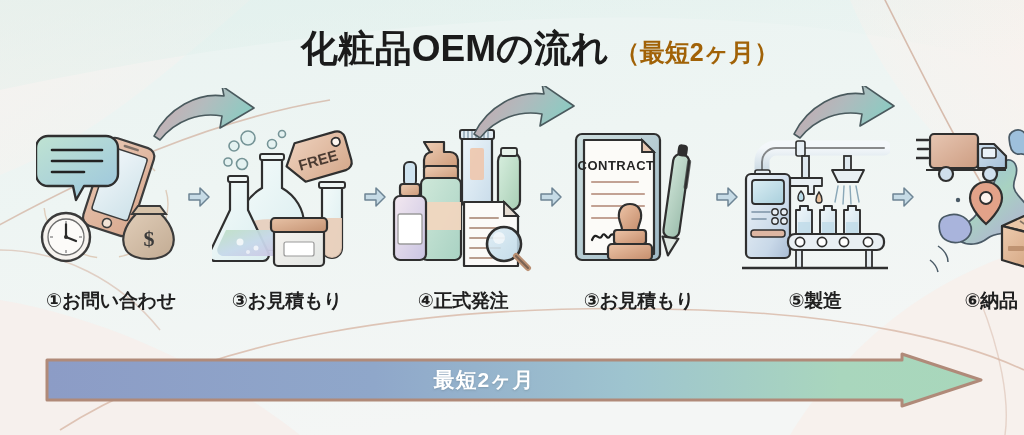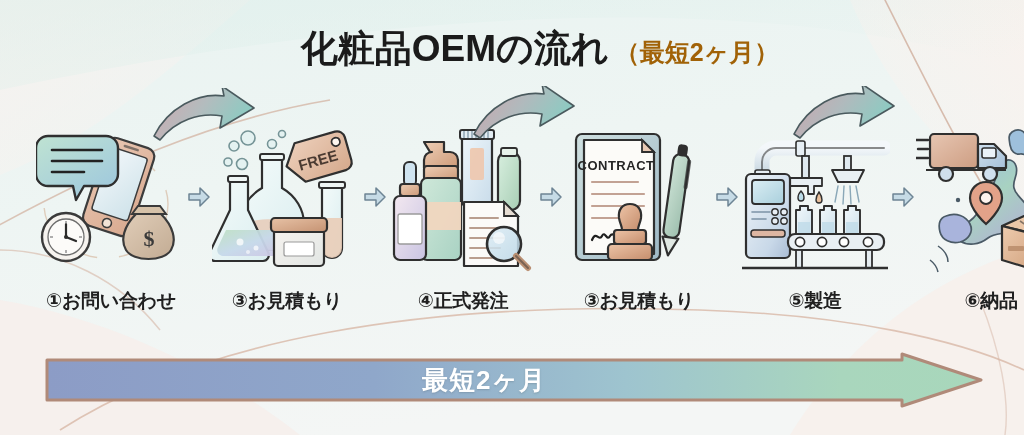--- a/index.html
+++ b/index.html
@@ -116,21 +116,21 @@
   }
   .banner-text {
     position: absolute;
     left: 0;
     top: 0;
     width: 880px;
     height: 56px;
     display: flex;
     align-items: center;
     justify-content: center;
-    font-size: 26px;
+    font-size: 21px;
     font-weight: bold;
     color: #ffffff;
     letter-spacing: 1px;
     text-shadow: 0 1px 2px rgba(90,110,120,.35);
     pointer-events: none;
   }
 </style>
 </head>
 <body>
 

